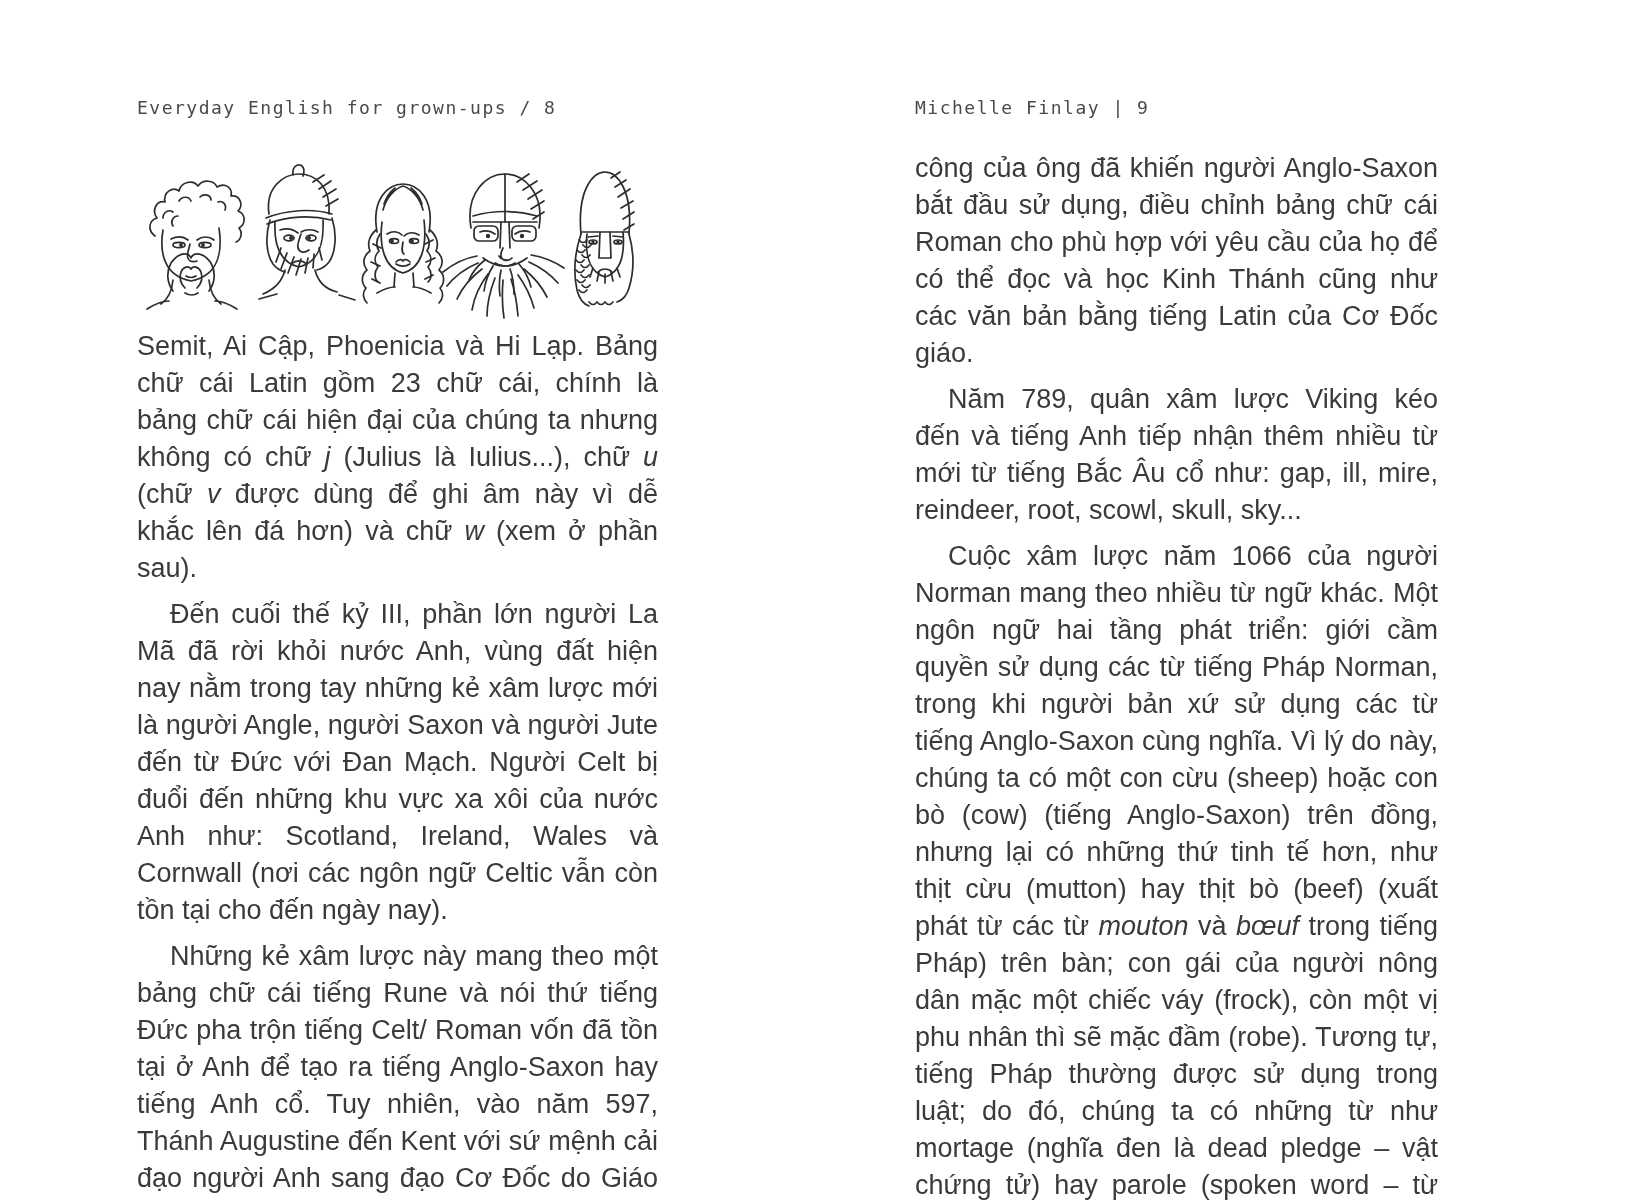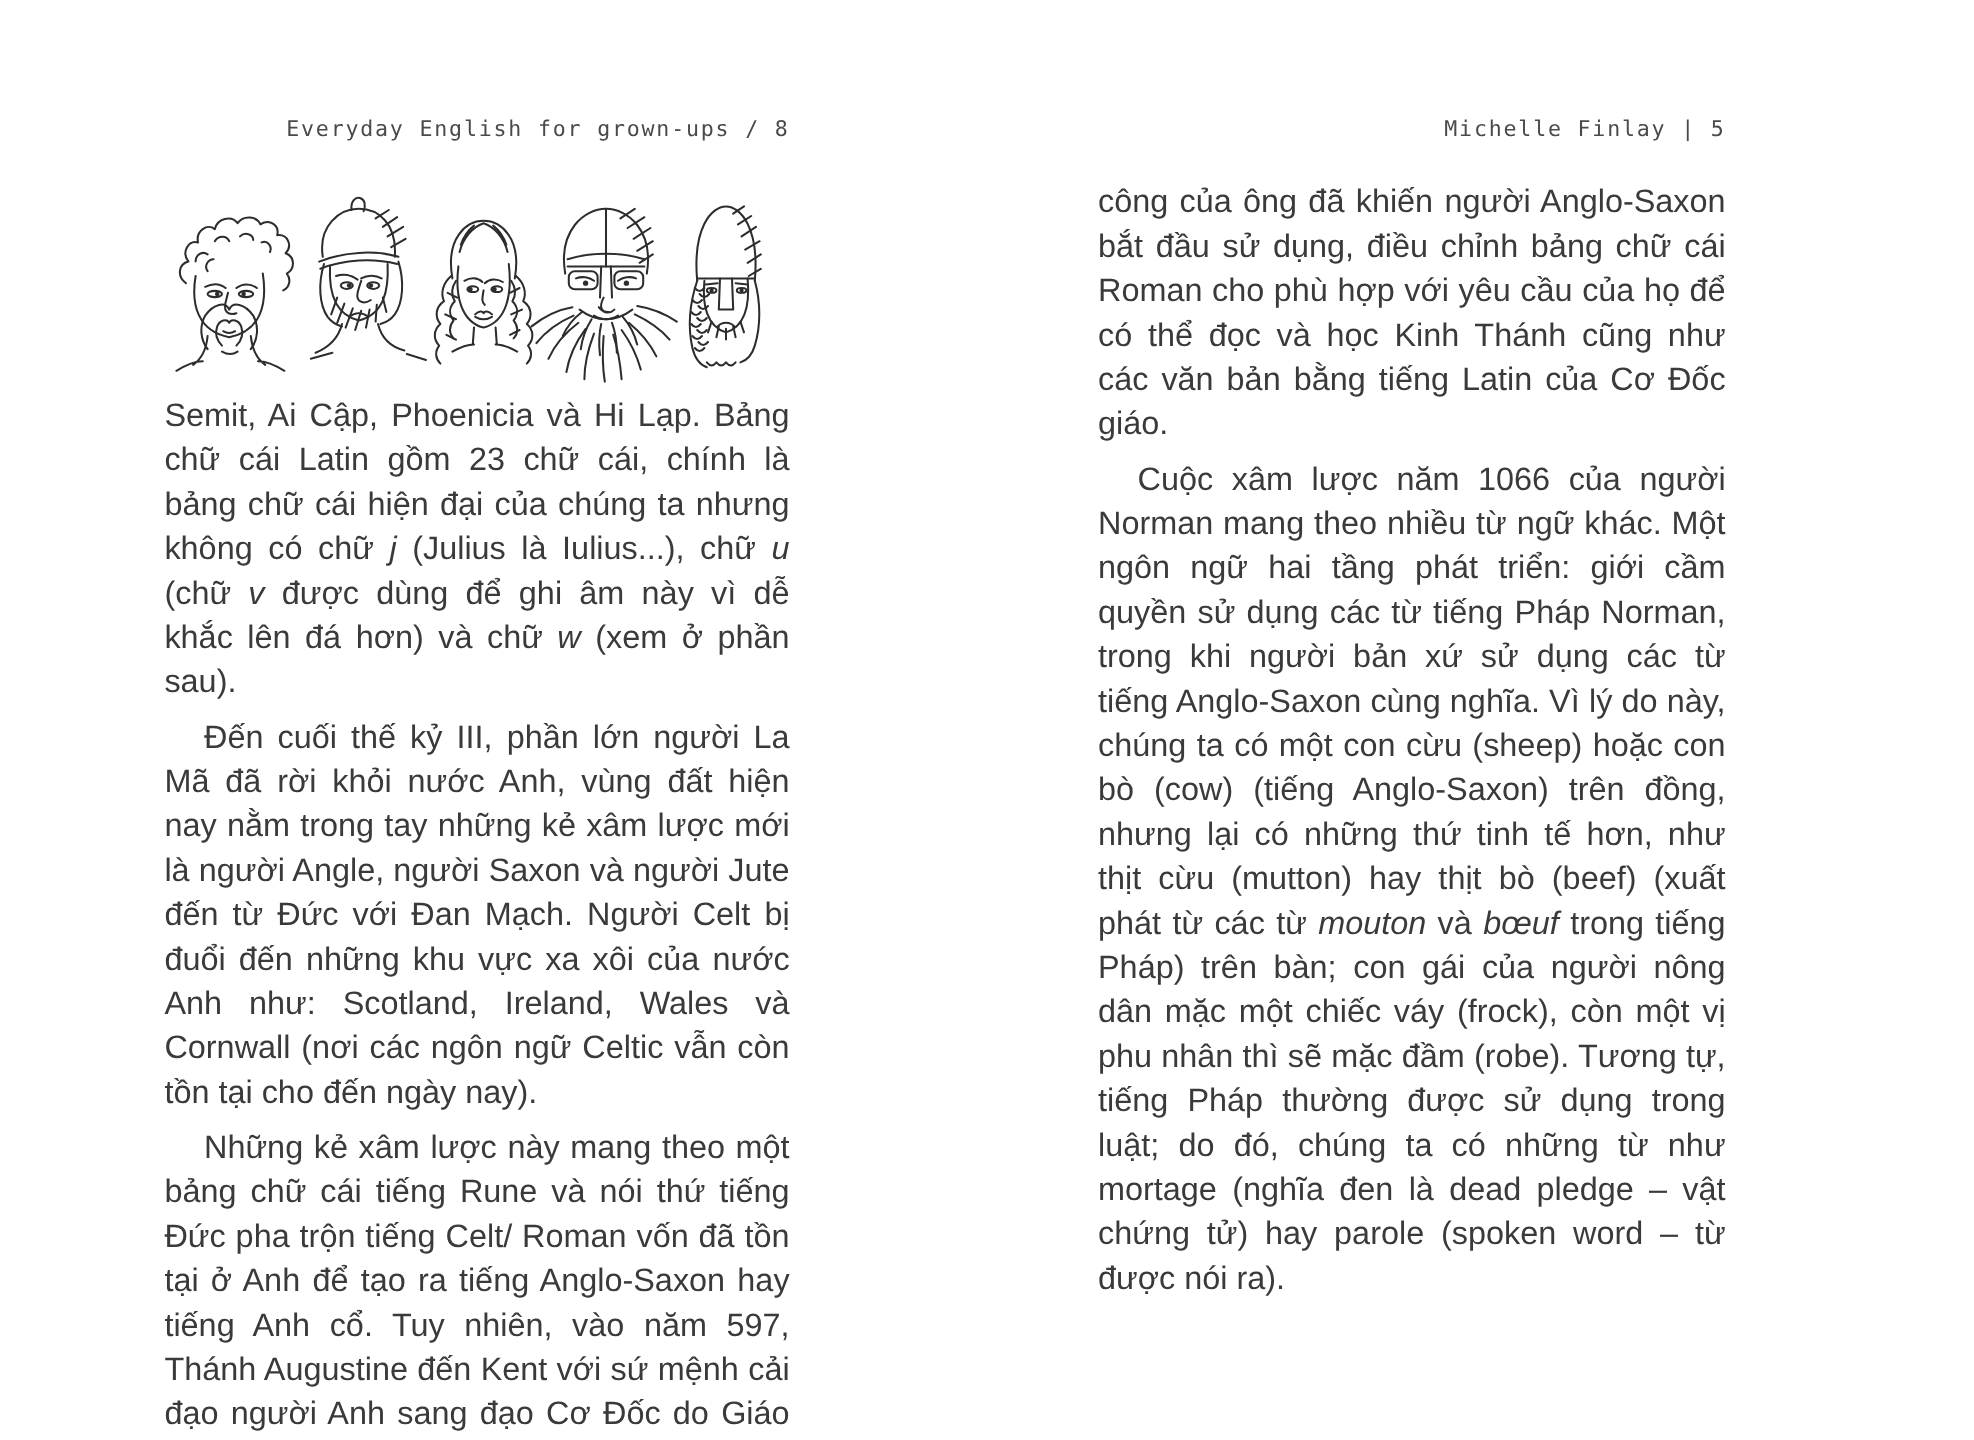--- a/index.html
+++ b/index.html
@@ -21,21 +21,21 @@
   }
   #page-left  { left: 137px; width: 521px; }
   #page-right { left: 915px; width: 523px; }
 
   .running-head {
     font-family: "DejaVu Sans Mono", monospace;
     font-size: 18px;
     font-weight: 400;
     letter-spacing: 1.5px;
     color: #4a4a4a;
-    text-align: right;
+    text-align: left;
     line-height: 24px;
     white-space: nowrap;
   }
 
   .illustration {
     display: block;
     margin: 40px 0 0 -4px;
   }
 
   .text-block { }
@@ -162,18 +162,19 @@
   </svg>
 
   <div class="text-block">
       <p>Semit, Ai Cập, Phoenicia và Hi Lạp. Bảng chữ cái Latin gồm 23 chữ cái, chính là bảng chữ cái hiện đại của chúng ta nhưng không có chữ <i>j</i> (Julius là Iulius...), chữ <i>u</i> (chữ <i>v</i> được dùng để ghi âm này vì dễ khắc lên đá hơn) và chữ <i>w</i> (xem ở phần sau).</p>
       <p class="indent">Đến cuối thế kỷ III, phần lớn người La Mã đã rời khỏi nước Anh, vùng đất hiện nay nằm trong tay những kẻ xâm lược mới là người Angle, người Saxon và người Jute đến từ Đức với Đan Mạch. Người Celt bị đuổi đến những khu vực xa xôi của nước Anh như: Scotland, Ireland, Wales và Cornwall (nơi các ngôn ngữ Celtic vẫn còn tồn tại cho đến ngày nay).</p>
       <p class="indent">Những kẻ xâm lược này mang theo một bảng chữ cái tiếng Rune và nói thứ tiếng Đức pha trộn tiếng Celt/ Roman vốn đã tồn tại ở Anh để tạo ra tiếng Anglo-Saxon hay tiếng Anh cổ. Tuy nhiên, vào năm 597, Thánh Augustine đến Kent với sứ mệnh cải đạo người Anh sang đạo Cơ Đốc do Giáo Hoàng Gregory giao phó. Thành</p>
     </div>
 </div>
 
 <div class="page" id="page-right">
-  <div class="running-head">Michelle Finlay | 5</div>
+  <div class="running-head">Michelle Finlay | 9</div>
   <div class="text-block">
       <p>công của ông đã khiến người Anglo-Saxon bắt đầu sử dụng, điều chỉnh bảng chữ cái Roman cho phù hợp với yêu cầu của họ để có thể đọc và học Kinh Thánh cũng như các văn bản bằng tiếng Latin của Cơ Đốc giáo.</p>
+      <p class="indent">Năm 789, quân xâm lược Viking kéo đến và tiếng Anh tiếp nhận thêm nhiều từ mới từ tiếng Bắc Âu cổ như: gap, ill, mire, reindeer, root, scowl, skull, sky...</p>
       <p class="indent">Cuộc xâm lược năm 1066 của người Norman mang theo nhiều từ ngữ khác. Một ngôn ngữ hai tầng phát triển: giới cầm quyền sử dụng các từ tiếng Pháp Norman, trong khi người bản xứ sử dụng các từ tiếng Anglo-Saxon cùng nghĩa. Vì lý do này, chúng ta có một con cừu (sheep) hoặc con bò (cow) (tiếng Anglo-Saxon) trên đồng, nhưng lại có những thứ tinh tế hơn, như thịt cừu (mutton) hay thịt bò (beef) (xuất phát từ các từ <i>mouton</i> và <i>bœuf</i> trong tiếng Pháp) trên bàn; con gái của người nông dân mặc một chiếc váy (frock), còn một vị phu nhân thì sẽ mặc đầm (robe). Tương tự, tiếng Pháp thường được sử dụng trong luật; do đó, chúng ta có những từ như mortage (nghĩa đen là dead pledge – vật chứng tử) hay parole (spoken word – từ được nói ra).</p>
     </div>
 </div>
 
 </body></html>

